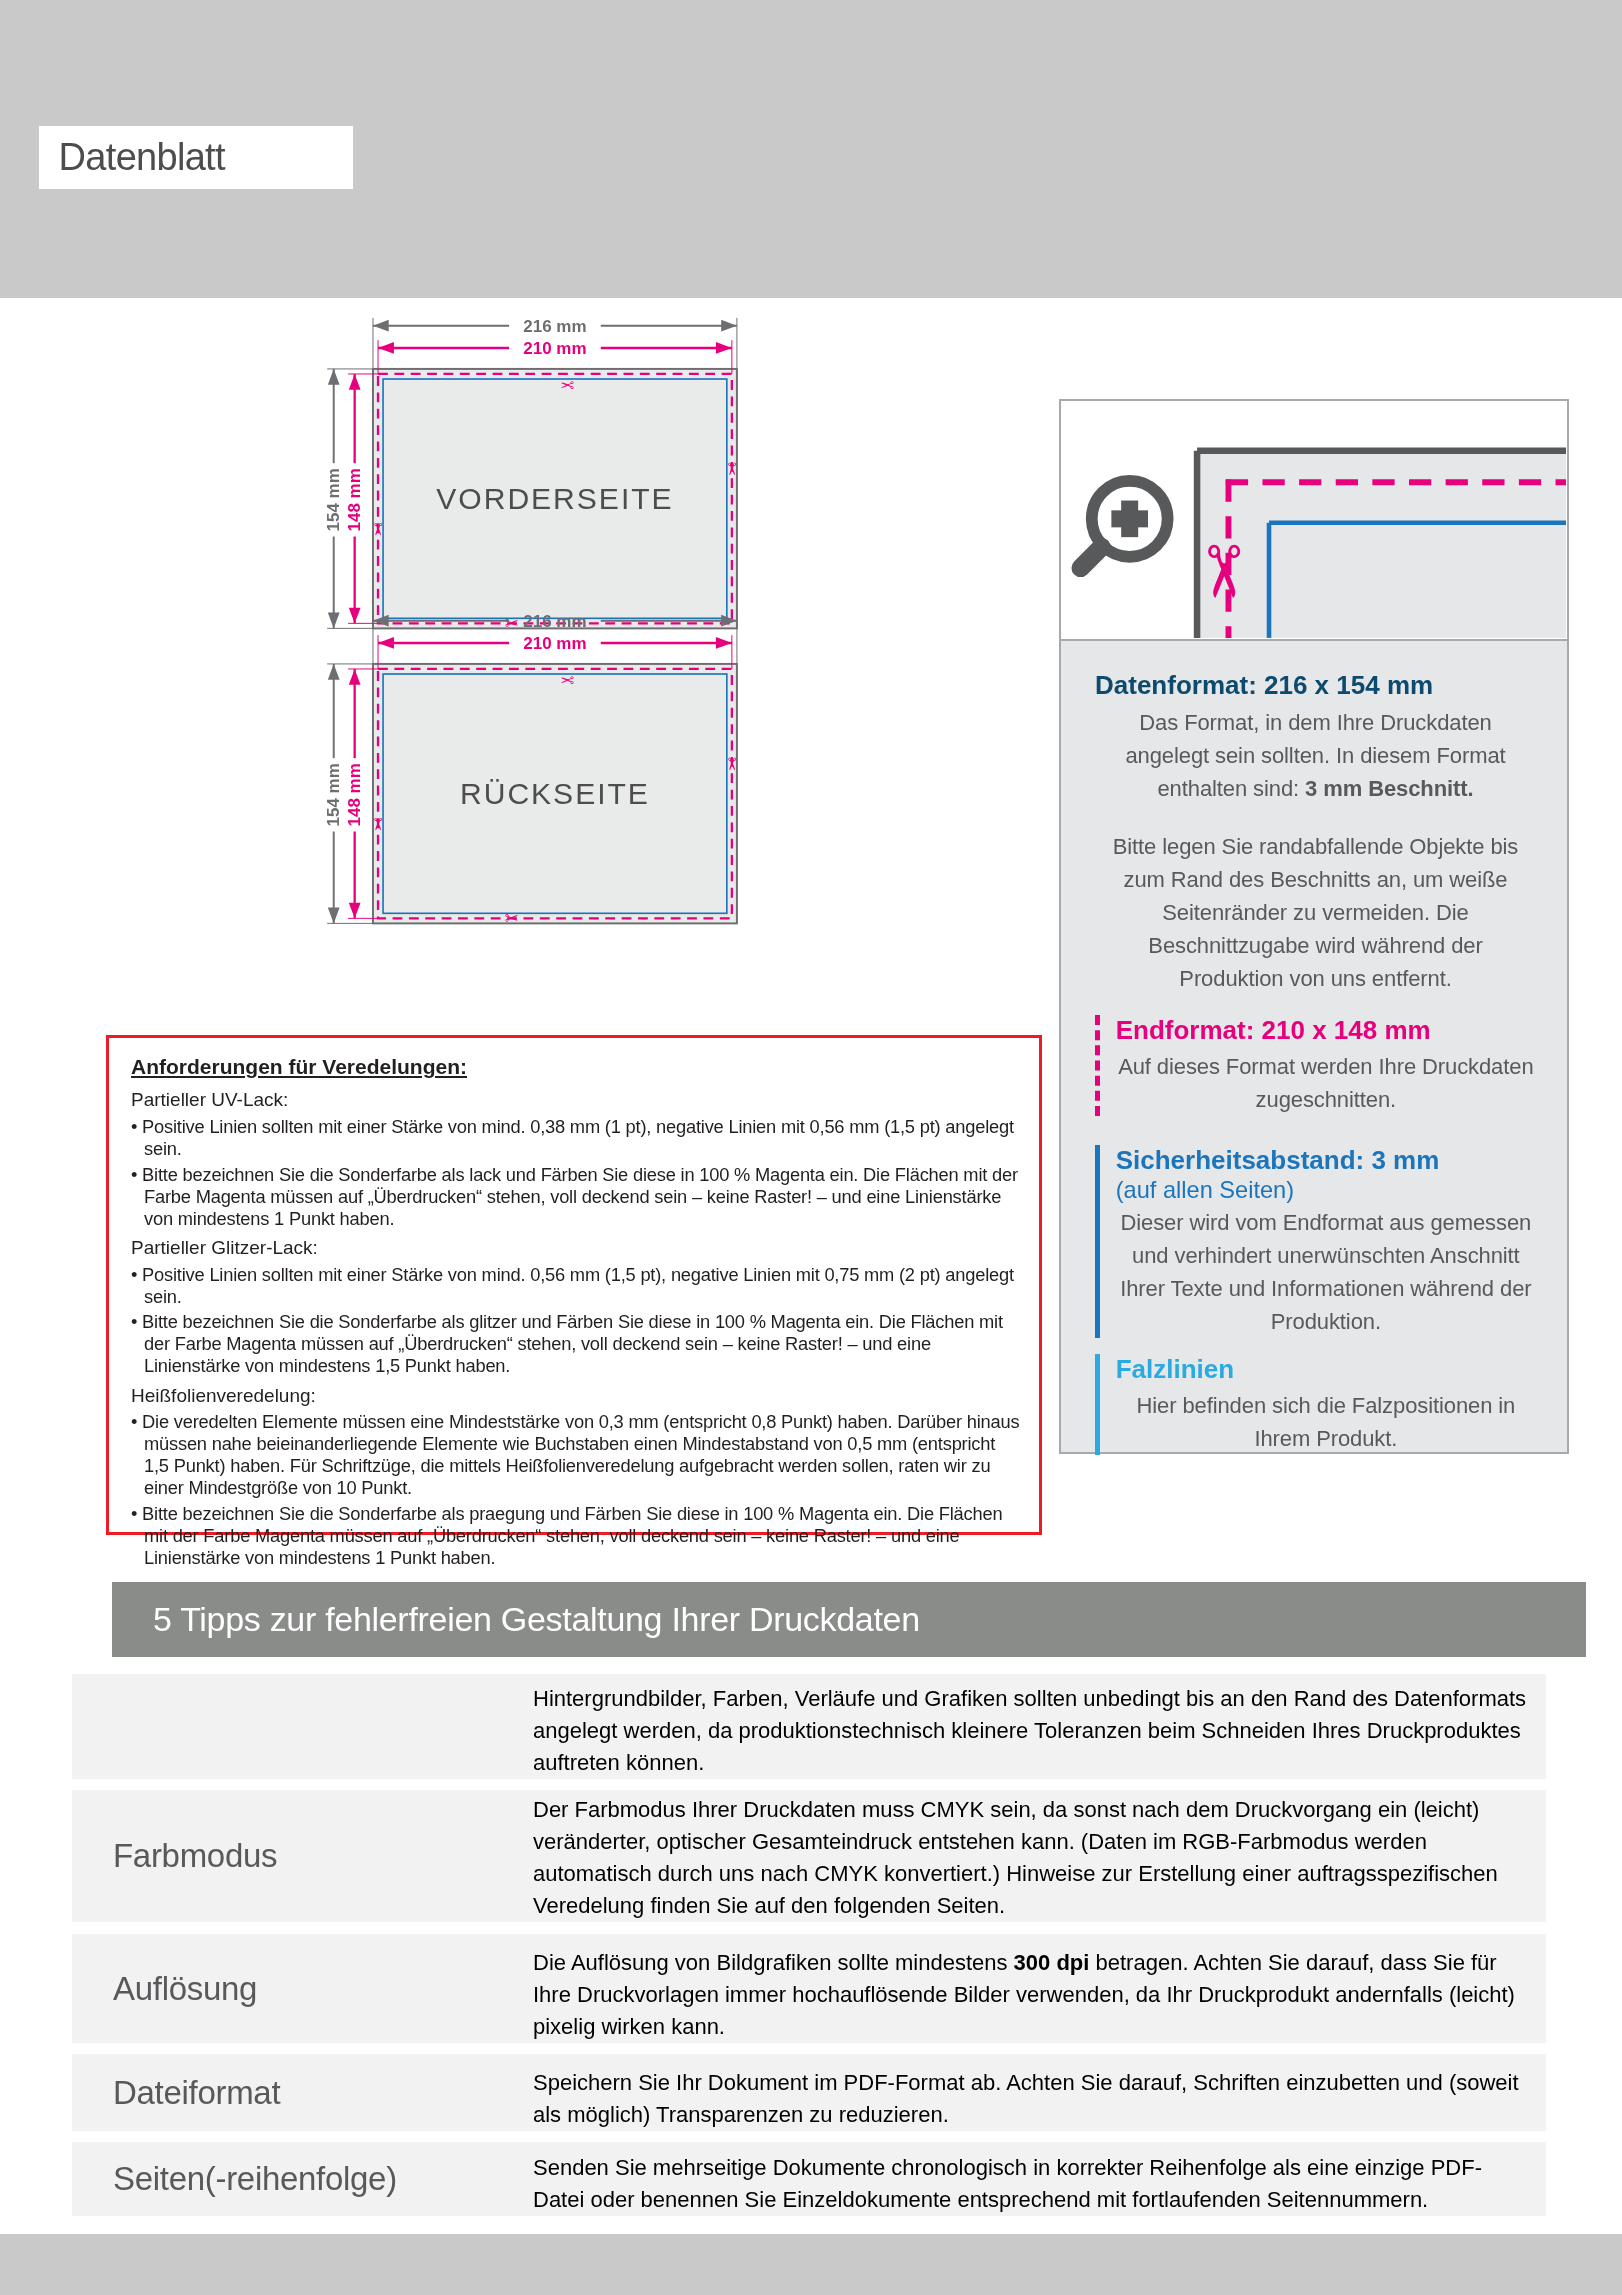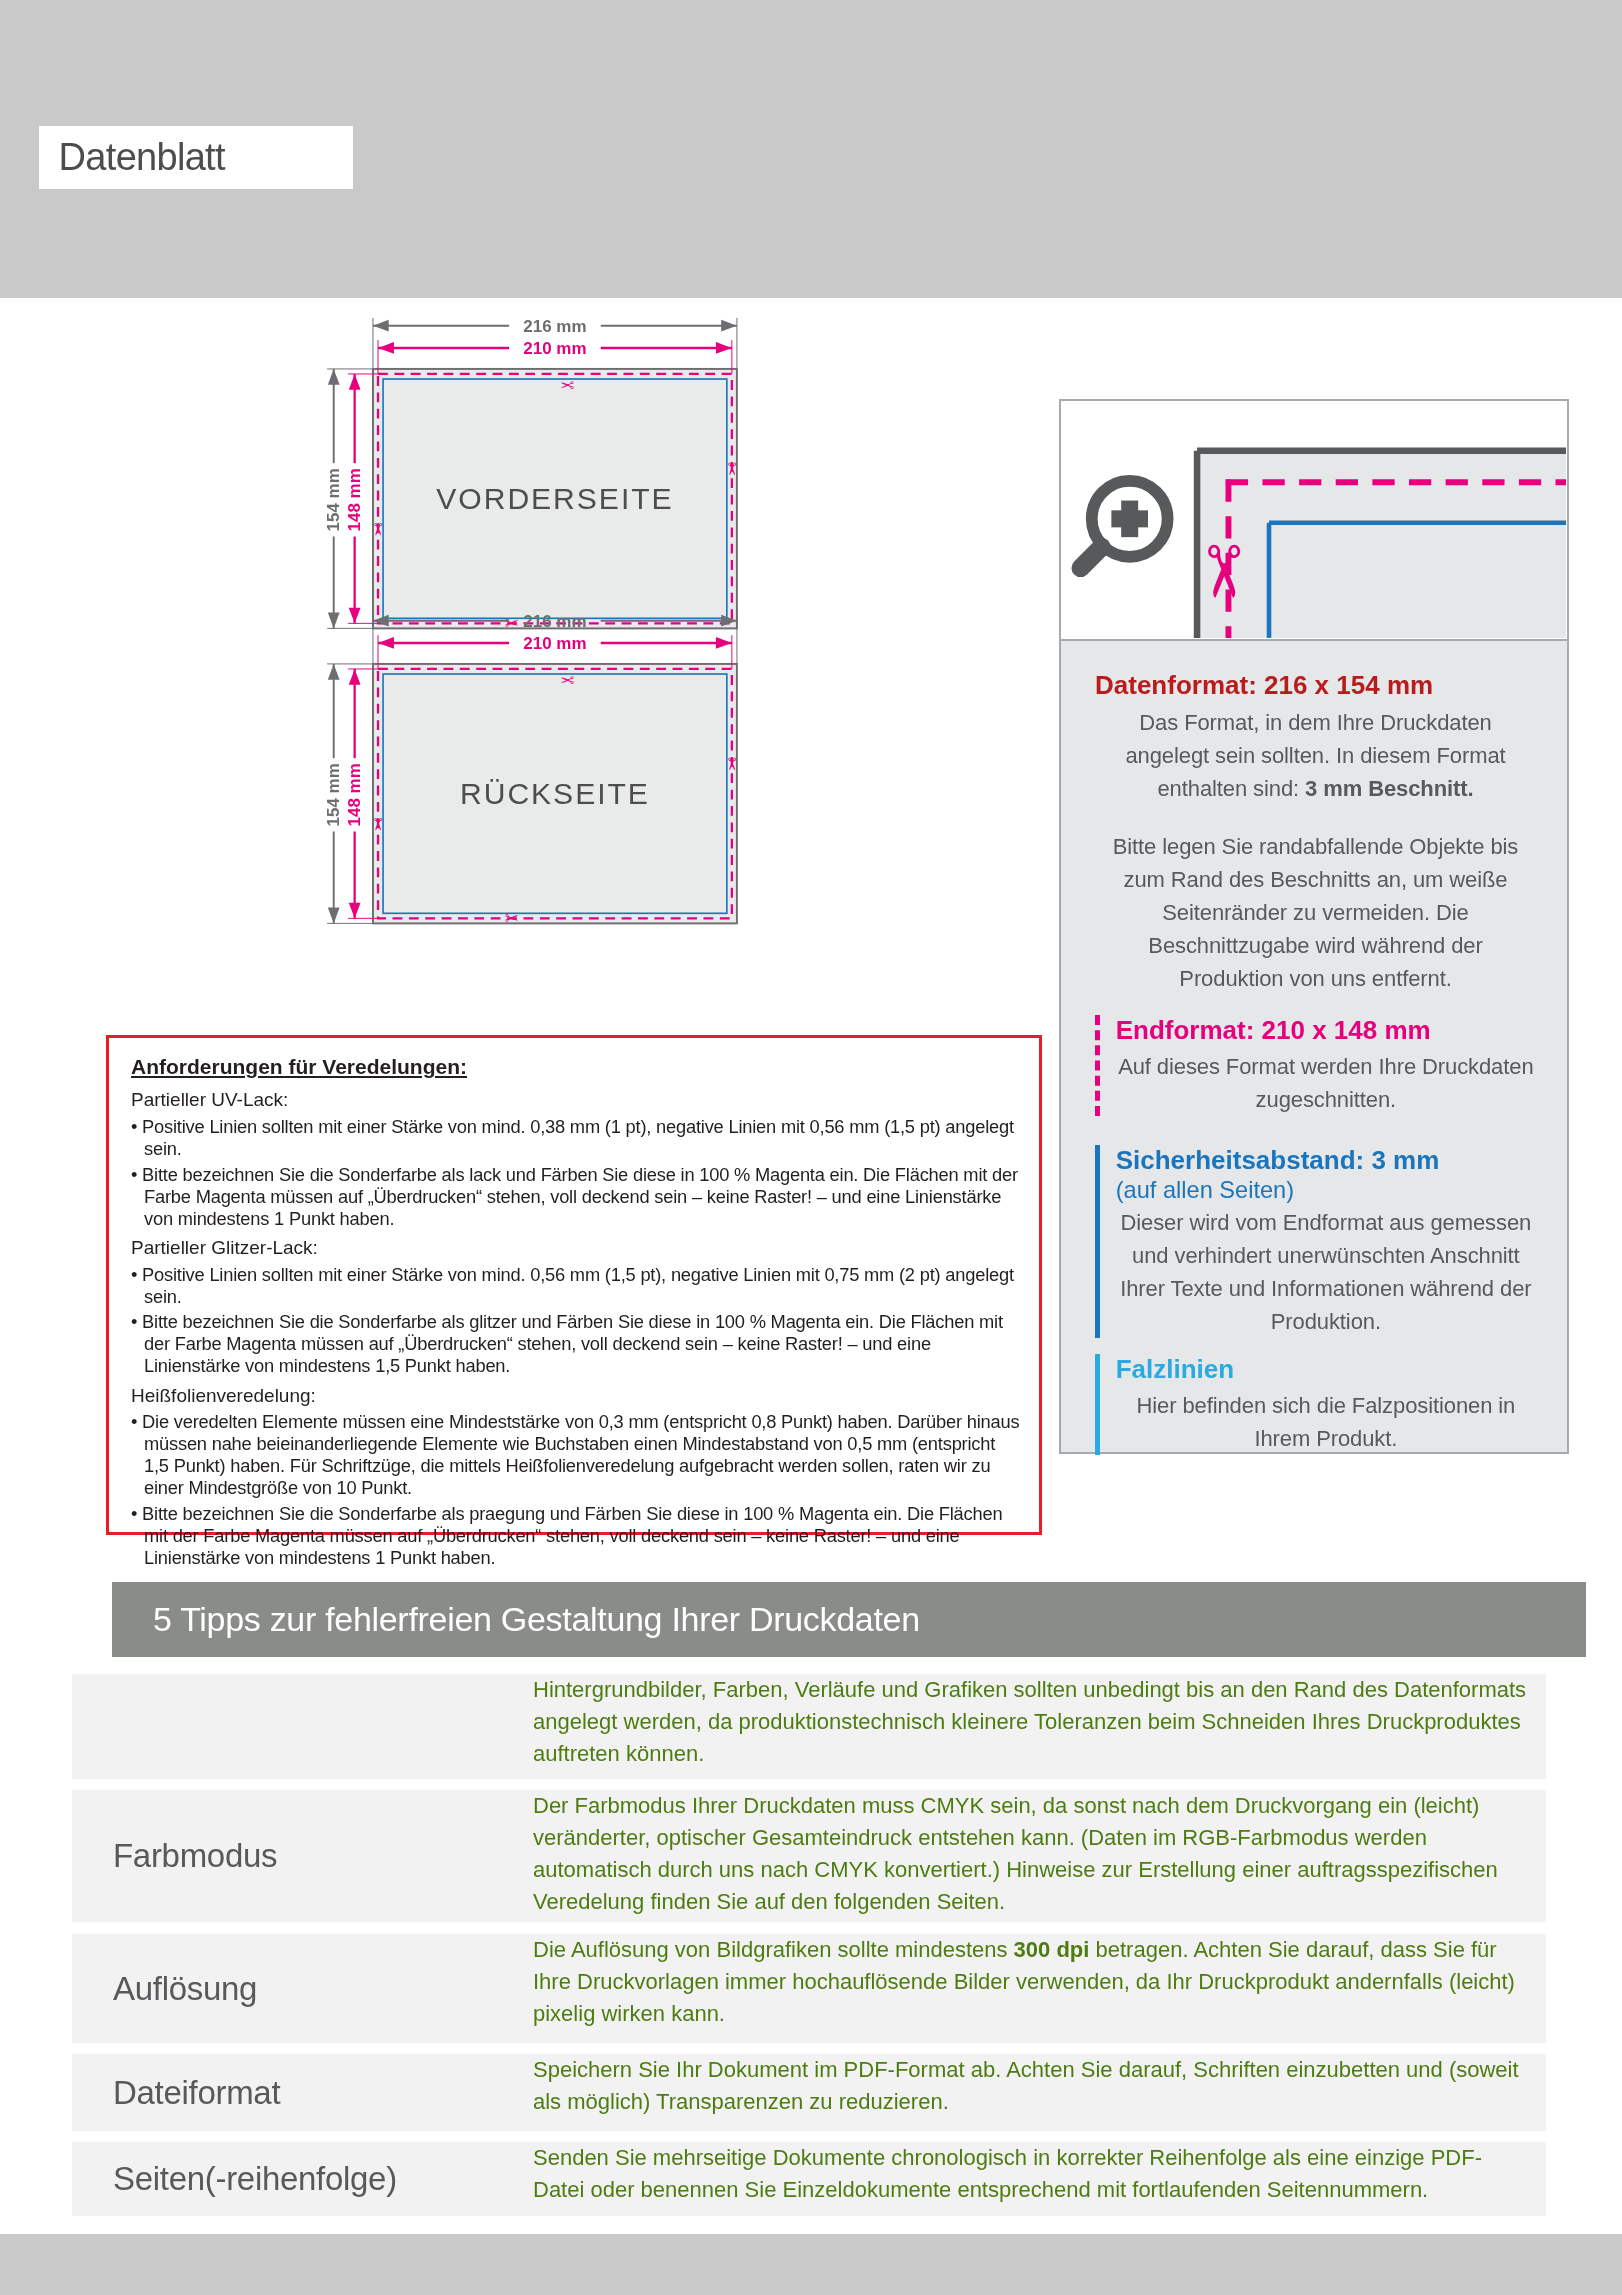--- a/index.html
+++ b/index.html
@@ -24,21 +24,21 @@
   .dim-label-mag{fill:#e6007e;font-size:26px;font-weight:bold;}
   .side-label{fill:#4d4d4f;font-size:46px;letter-spacing:3px;}
   .scissor{fill:#e6007e;font-size:26px;}
 
   
   .icon-box{left:1059px;top:399px;width:510px;height:242px;background:#ffffff;
       border:2.6px solid #a7a9ac;box-sizing:border-box;}
   .info-panel{left:1059px;top:641px;width:510px;height:813px;background:#e6e7e8;
       border:2.6px solid #a7a9ac;border-top:none;box-sizing:border-box;
       padding:29px 31px 0 34px;}
-  .ip-title{font-size:26px;font-weight:bold;color:#b91c1c;line-height:1.2;}
+  .ip-title{font-size:26px;font-weight:bold;color:#0c4a6e;line-height:1.2;}
   .ip-body{font-size:22px;line-height:33px;color:#58595b;letter-spacing:-0.1px;text-align:center;}
   .blk{margin:0;}
   .blk-endformat{margin-top:19.6px;border-left:5.2px dashed #e6007e;padding-left:15.7px;}
   .blk-endformat .ip-title{color:#e6007e;}
   .blk-sicherheit{margin-top:29px;border-left:5.2px solid #1b75bc;padding-left:15.7px;}
   .blk-sicherheit .ip-title{color:#1b75bc;}
   .ip-subtitle{font-size:23.6px;color:#1b75bc;line-height:29px;}
   .blk-falz{margin-top:15.7px;border-left:5.2px solid #29abe2;padding-left:15.7px;}
   .blk-falz .ip-title{color:#29abe2;}
 
@@ -52,21 +52,21 @@
   .req-bullet::before{content:"\2022\00a0";}
 
   
   .tips-banner{left:72px;top:1582px;width:1474px;height:75px;background:#8a8c89;
       display:flex;align-items:center;margin-left:40px;}
   .tips-banner span{color:#ffffff;font-size:34px;padding-left:41px;letter-spacing:-0.3px;}
   .tip-row{left:72px;width:1474px;background:#f2f2f3;}
   .tip-label{position:absolute;left:41px;top:0;height:100%;display:flex;align-items:center;
       font-size:33px;color:#58595b;letter-spacing:-0.3px;}
   .tip-text{position:absolute;left:461px;right:19.6px;top:0;height:100%;
-      display:flex;align-items:flex-start;font-size:22px;line-height:32px;color:#4d7c0f;}
+      display:flex;align-items:flex-end;font-size:22px;line-height:32px;color:#000000;}
   .row-1{top:1674px;height:105px;}
   .row-2{top:1790px;height:132px;}
   .row-3{top:1934px;height:109px;}
   .row-4{top:2054px;height:77px;}
   .row-5{top:2142px;height:74px;}
 
   .footer-band{left:0;top:2234px;width:1623px;height:62px;background:#c9c9c9;}
   b{font-weight:bold;}
 </style>
 </head>

